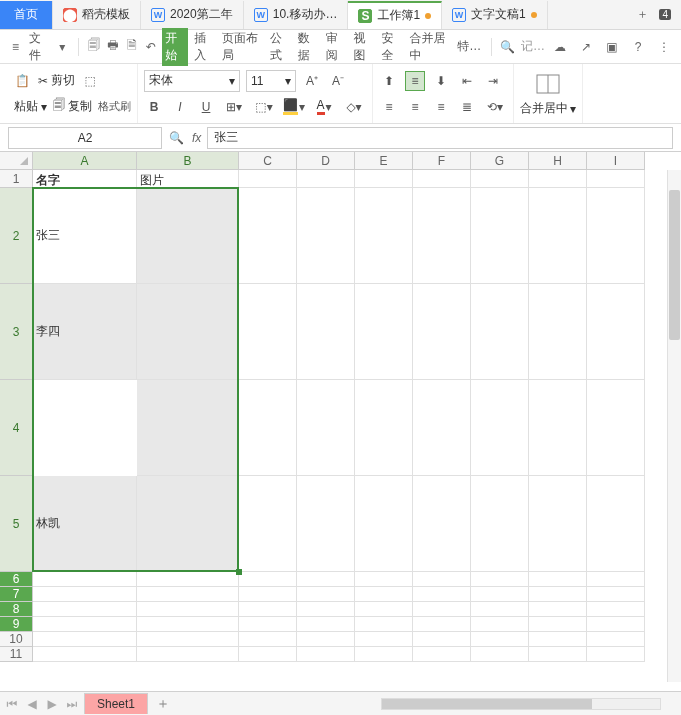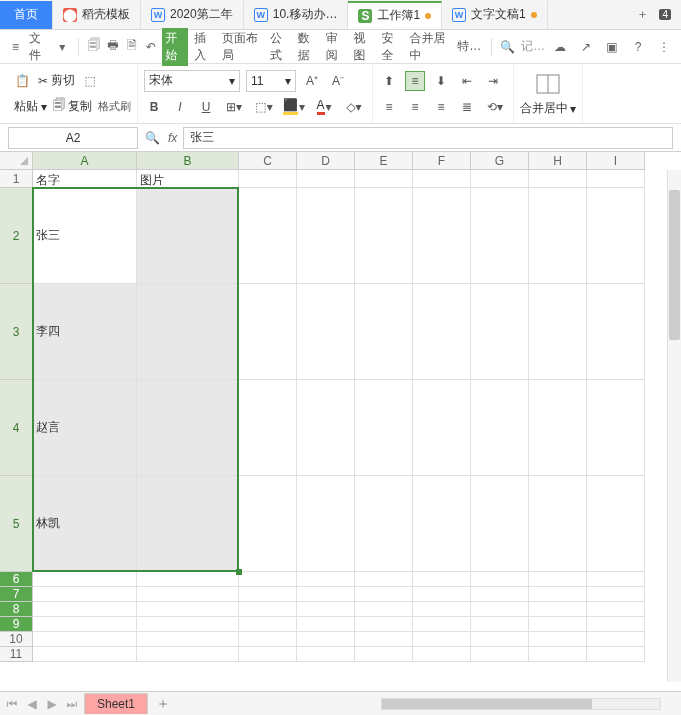--- a/index.html
+++ b/index.html
@@ -29,21 +29,21 @@
 .rrow{display:flex;align-items:center;gap:6px;height:26px;}
 .btn-small{display:flex;align-items:center;gap:3px;font-size:11px;color:#555;cursor:pointer;}
 .font-sel{border:1px solid #ccc;height:22px;padding:0 4px;display:flex;align-items:center;width:96px;justify-content:space-between;}
 .size-sel{border:1px solid #ccc;height:22px;padding:0 4px;display:flex;align-items:center;width:50px;justify-content:space-between;}
 .tbtn{width:20px;height:20px;display:inline-flex;align-items:center;justify-content:center;cursor:pointer;color:#555;}
 .tbtn.sel{background:#d4e6d0;border:1px solid #5aa84f;}
 .abtn{width:24px;height:20px;display:inline-flex;align-items:center;justify-content:center;cursor:pointer;color:#555;gap:1px;}
 .bigico{width:28px;height:28px;display:flex;align-items:center;justify-content:center;color:#666;}
 .lbltxt{font-size:11px;color:#555;display:flex;align-items:center;gap:2px;}
 .namebox-row{display:flex;align-items:center;height:28px;border-bottom:1px solid #d0d0d0;padding:0 8px;gap:6px;}
-.namebox{border:1px solid #ccc;width:130px;height:22px;display:flex;align-items:center;padding:0 6px;justify-content:center;}
+.namebox{border:1px solid #ccc;width:154px;height:22px;display:flex;align-items:center;padding:0 6px;justify-content:center;}
 .fx{font-style:italic;color:#666;}
 .fbar{border:1px solid #ccc;flex:1;height:22px;padding:0 6px;display:flex;align-items:center;}
 .grid-wrap{position:relative;height:530px;display:flex;}
 .corner{width:33px;height:18px;border-right:1px solid #ccc;border-bottom:1px solid #ccc;background:#f5f5f5;display:flex;align-items:center;justify-content:flex-end;padding-right:4px;}
 .colhdrs{display:flex;height:18px;}
 .ch{border-right:1px solid #ccc;border-bottom:1px solid #ccc;background:#f5f5f5;display:flex;align-items:center;justify-content:center;color:#666;}
 .ch.sel{background:#dfe8d9;color:#3b7a2f;}
 .rh{width:33px;border-right:1px solid #ccc;border-bottom:1px solid #ccc;background:#f5f5f5;display:flex;align-items:center;justify-content:center;color:#666;}
 .rh.sel{background:#dfe8d9;color:#3b7a2f;}
 .rh.selrow{background:#5aa84f;color:#fff;}
@@ -249,21 +249,21 @@
           <div class="rh sel" style="height: 96px;">4</div>
           <div class="rh sel" style="height: 96px;">5</div>
           <div class="rh selrow" style="height: 15px;">6</div>
           <div class="rh selrow" style="height: 15px;">7</div>
           <div class="rh selrow" style="height: 15px;">8</div>
           <div class="rh selrow" style="height: 15px;">9</div>
           <div class="rh" style="height: 15px;">10</div>
           <div class="rh" style="height: 15px;">11</div>
         </div>
       <div class="cells" id="cells" style="width:612px;height:510px">
-          <div class="cell" style="left: 0px; top: 0px; width: 104px; height: 18px;">名字</div>
+          <div class="cell" style="left: 0px; top: 0px; width: 104px; height: 18px; font-weight: bold;">名字</div>
           <div class="cell" style="left: 104px; top: 0px; width: 102px; height: 18px;">图片</div>
           <div class="cell" style="left: 206px; top: 0px; width: 58px; height: 18px;"></div>
           <div class="cell" style="left: 264px; top: 0px; width: 58px; height: 18px;"></div>
           <div class="cell" style="left: 322px; top: 0px; width: 58px; height: 18px;"></div>
           <div class="cell" style="left: 380px; top: 0px; width: 58px; height: 18px;"></div>
           <div class="cell" style="left: 438px; top: 0px; width: 58px; height: 18px;"></div>
           <div class="cell" style="left: 496px; top: 0px; width: 58px; height: 18px;"></div>
           <div class="cell" style="left: 554px; top: 0px; width: 58px; height: 18px;"></div>
           <div class="cell selbg act" style="left: 0px; top: 18px; width: 104px; height: 96px; align-items: center;">张三</div>
           <div class="cell selbg" style="left: 104px; top: 18px; width: 102px; height: 96px;"></div>
@@ -276,21 +276,20 @@
           <div class="cell" style="left: 554px; top: 18px; width: 58px; height: 96px;"></div>
           <div class="cell selbg" style="left: 0px; top: 114px; width: 104px; height: 96px; align-items: center;">李四</div>
           <div class="cell selbg" style="left: 104px; top: 114px; width: 102px; height: 96px;"></div>
           <div class="cell" style="left: 206px; top: 114px; width: 58px; height: 96px;"></div>
           <div class="cell" style="left: 264px; top: 114px; width: 58px; height: 96px;"></div>
           <div class="cell" style="left: 322px; top: 114px; width: 58px; height: 96px;"></div>
           <div class="cell" style="left: 380px; top: 114px; width: 58px; height: 96px;"></div>
           <div class="cell" style="left: 438px; top: 114px; width: 58px; height: 96px;"></div>
           <div class="cell" style="left: 496px; top: 114px; width: 58px; height: 96px;"></div>
           <div class="cell" style="left: 554px; top: 114px; width: 58px; height: 96px;"></div>
-          <div class="cell selbg" style="left: 0px; top: 210px; width: 104px; height: 96px; align-items: center;">赵言</div>
           <div class="cell selbg" style="left: 104px; top: 210px; width: 102px; height: 96px;"></div>
           <div class="cell" style="left: 206px; top: 210px; width: 58px; height: 96px;"></div>
           <div class="cell" style="left: 264px; top: 210px; width: 58px; height: 96px;"></div>
           <div class="cell" style="left: 322px; top: 210px; width: 58px; height: 96px;"></div>
           <div class="cell" style="left: 380px; top: 210px; width: 58px; height: 96px;"></div>
           <div class="cell" style="left: 438px; top: 210px; width: 58px; height: 96px;"></div>
           <div class="cell" style="left: 496px; top: 210px; width: 58px; height: 96px;"></div>
           <div class="cell" style="left: 554px; top: 210px; width: 58px; height: 96px;"></div>
           <div class="cell selbg" style="left: 0px; top: 306px; width: 104px; height: 96px; align-items: center;">林凯</div>
           <div class="cell selbg" style="left: 104px; top: 306px; width: 102px; height: 96px;"></div>

